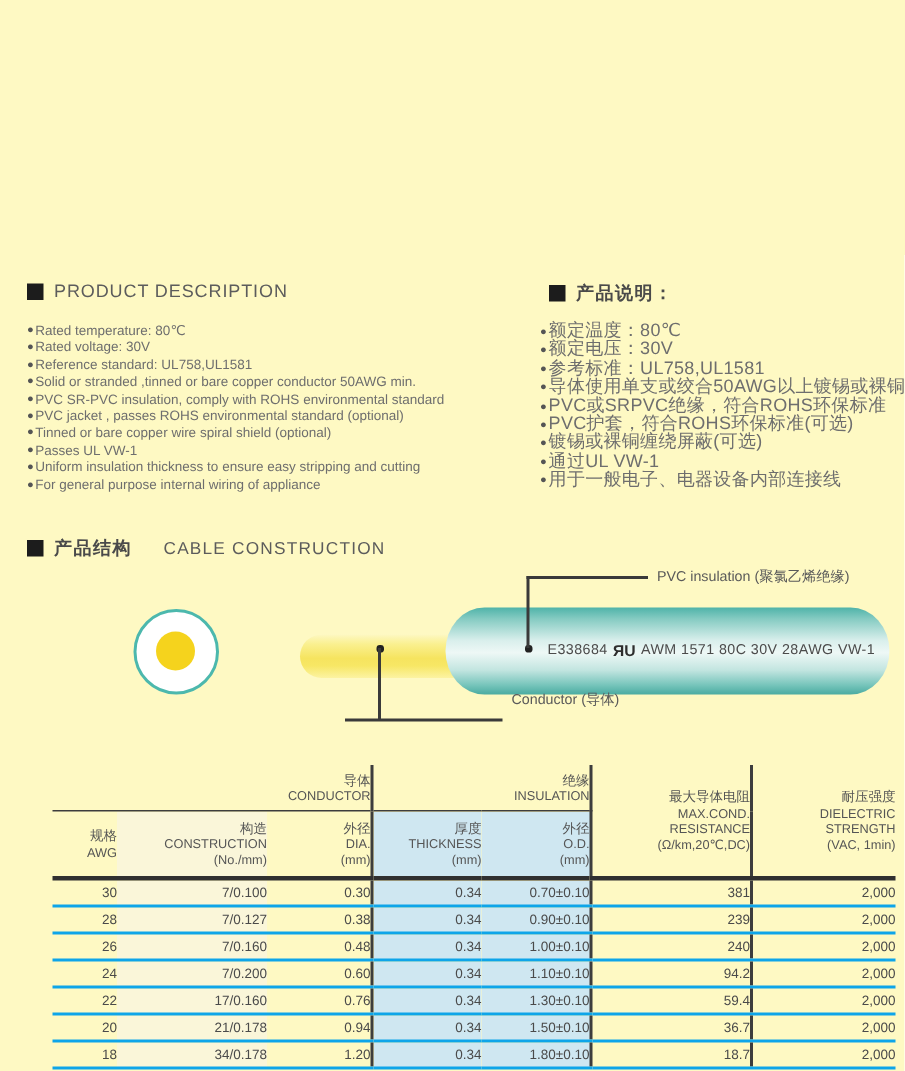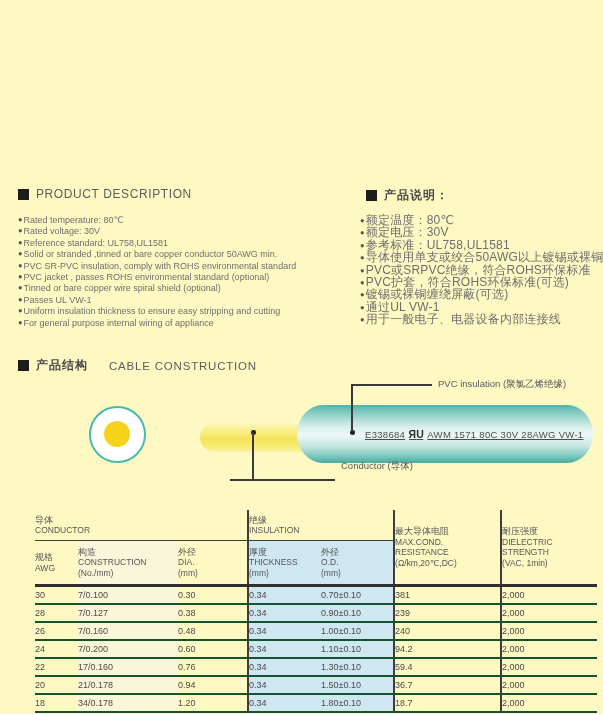--- a/index.html
+++ b/index.html
@@ -22,37 +22,37 @@
   
   .xsec-ring{position:absolute;left:89px;top:406px;width:57px;height:57px;border-radius:50%;
              border:2.5px solid #4cb8ad;background:#fff;box-sizing:border-box;}
   .xsec-core{position:absolute;left:13px;top:13px;width:26px;height:26px;border-radius:50%;background:#f5d31d;}
   .rod{position:absolute;left:200px;top:423px;width:112px;height:29px;z-index:1;
        background:linear-gradient(180deg,#fdf8c2 0%,#faf090 22%,#f6e45f 55%,#f7e765 72%,#fcf3a2 100%);
        border-radius:15px 0 0 15px;}
   .cable{position:absolute;left:297px;top:405px;width:296px;height:58px;z-index:2;
          background:linear-gradient(180deg,#4fb3a9 0%,#85cbc2 13%,#d9efec 38%,#eef8f6 52%,#c2e5e0 72%,#73c3b9 90%,#4aaba1 100%);
          border-radius:26px/29px;}
-  .marking{position:absolute;left:68px;top:23px;display:flex;align-items:center;gap:4px;
-           font-size:9.5px;color:#4b4b4b;letter-spacing:0.3px;white-space:nowrap;text-decoration:underline;}
+  .marking{position:absolute;left:68px;top:23px;display:flex;gap:4px;
+           font-size:9.5px;color:#4b4b4b;letter-spacing:0.3px;white-space:nowrap;}
   .ul-mark{font-weight:900;font-size:10.5px;color:#2e2e2e;letter-spacing:-0.5px;display:inline-flex;}
   .ul-mark .flip{display:inline-block;transform:scaleX(-1);}
 
   .lead-v{position:absolute;width:1.5px;background:#3a3a3a;z-index:3;}
   .lead-h{position:absolute;height:1.5px;background:#3a3a3a;z-index:3;}
   .lead-dot{position:absolute;width:4.5px;height:4.5px;border-radius:50%;background:#222;z-index:3;}
   .dlabel{position:absolute;font-size:9.5px;color:#5a5a5a;white-space:nowrap;z-index:3;}
 
   
   table.spec{position:absolute;left:35px;top:510px;width:562px;border-collapse:collapse;table-layout:fixed;}
-  table.spec th,table.spec td{margin:0;padding:0;text-align:left;vertical-align:middle;
+  table.spec th,table.spec td{margin:0;padding:0;text-align:right;vertical-align:middle;
         font-weight:normal;overflow:hidden;}
   table.spec th{font-size:8.5px;line-height:10.5px;color:#555;}
   table.spec th .zh{display:block;font-size:9px;}
-  table.spec td{font-size:9px;color:#4a4a4a;height:16px;line-height:16px;border-bottom:2px solid #14532d;}
+  table.spec td{font-size:9px;color:#4a4a4a;height:16px;line-height:16px;border-bottom:2px solid #0ea5e9;}
   tr.grp-row th{height:30px;}
   tr.hdr-row th{height:43px;}
   .grp-bottom{border-bottom:1.5px solid #3d3d3d;}
   .hdr-bottom{border-bottom:3px solid #303030 !important;}
   .vline{border-left:2px solid #3d3d3d;}
   .bg-yellow{background:#faf6d9;}
   .bg-blue{background:#cfe7f1;}
 </style>
 </head>
 <body>

